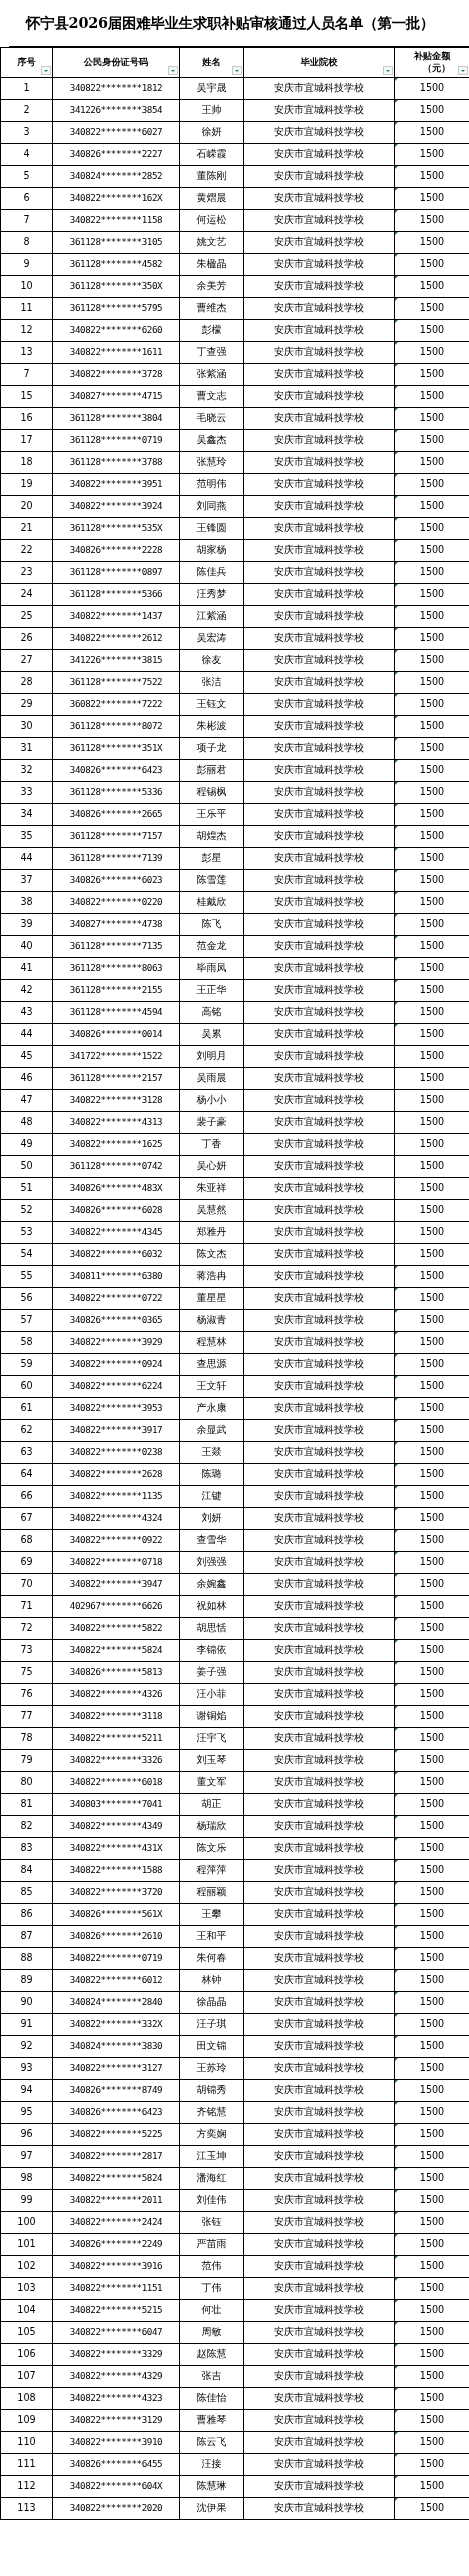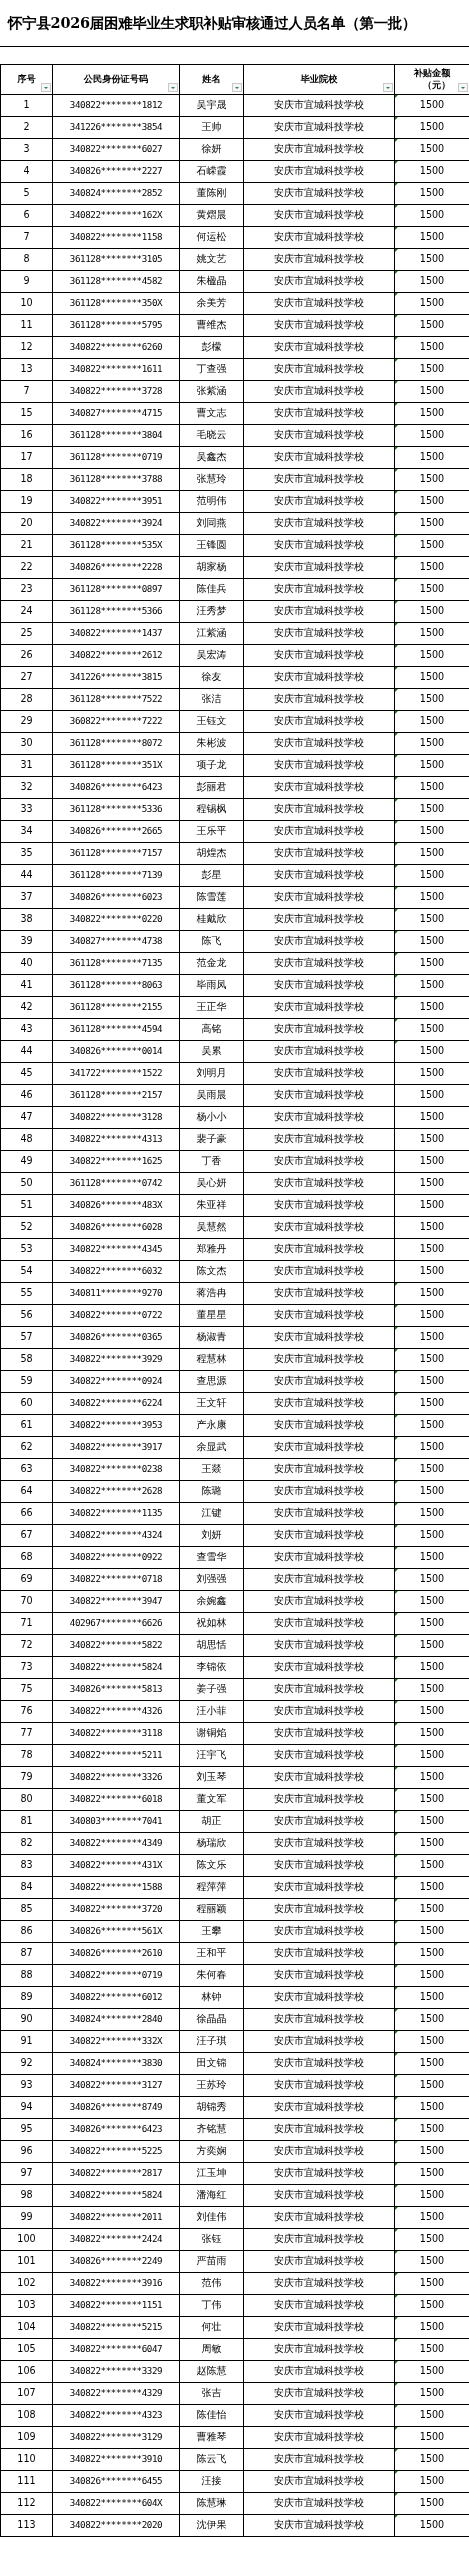--- a/index.html
+++ b/index.html
@@ -2,27 +2,28 @@
 <html style="font-size:11.8px"><head>
 <meta charset="utf-8">
 <style>
   * { box-sizing: border-box; margin: 0; padding: 0; }
   html, body { width: 470px; background: #ffffff; }
   body { font-family: "DejaVu Sans", "Liberation Sans", sans-serif; color: #000; }
   .sheet { width: 470px; position: relative; }
   .title {
     height: 47px;
     display: flex; align-items: center;
-    padding-left: 8px;
+    padding-left: 17px;
     font-family: "DejaVu Serif", "Liberation Serif", serif;
     font-size: 14.4px; font-weight: bold; letter-spacing: -0.2px;
     white-space: nowrap; overflow: hidden;
     border-bottom: 0.7px solid #000;
+    margin-left: 9px;
   }
-  table { border-collapse: collapse; table-layout: fixed; width: 470px; margin-top: 17px; }
+  table { border-collapse: collapse; table-layout: fixed; width: 470px; }
   col.c1 { width: 52px; } col.c2 { width: 127px; } col.c3 { width: 64px; }
   col.c4 { width: 151px; } col.c5 { width: 75px; }
   th, td {
     border: 0.7px solid #000; text-align: center; vertical-align: middle;
     position: relative; overflow: hidden; white-space: nowrap;
   }
   th {
     height: 29.5px; font-size: 9.2px; font-weight: bold;
     font-family: "DejaVu Serif", "Liberation Serif", serif;
     line-height: 11.8px;
@@ -459,21 +460,21 @@
         </tr>
         <tr>
           <td class="seq"><span>54</span></td>
           <td class="id"><span>340822********6032</span></td>
           <td class="name"><span>陈文杰</span></td>
           <td class="school"><span>安庆市宜城科技学校</span></td>
           <td class="amt"><span>1500</span></td>
         </tr>
         <tr>
           <td class="seq"><span>55</span></td>
-          <td class="id"><span>340811********9270</span></td>
+          <td class="id"><span>340811********6380</span></td>
           <td class="name"><span>蒋浩冉</span></td>
           <td class="school"><span>安庆市宜城科技学校</span></td>
           <td class="amt"><span>1500</span><span class="err-mark"></span></td>
         </tr>
         <tr>
           <td class="seq"><span>56</span></td>
           <td class="id"><span>340822********0722</span></td>
           <td class="name"><span>董星星</span></td>
           <td class="school"><span>安庆市宜城科技学校</span></td>
           <td class="amt"><span>1500</span><span class="err-mark"></span></td>

